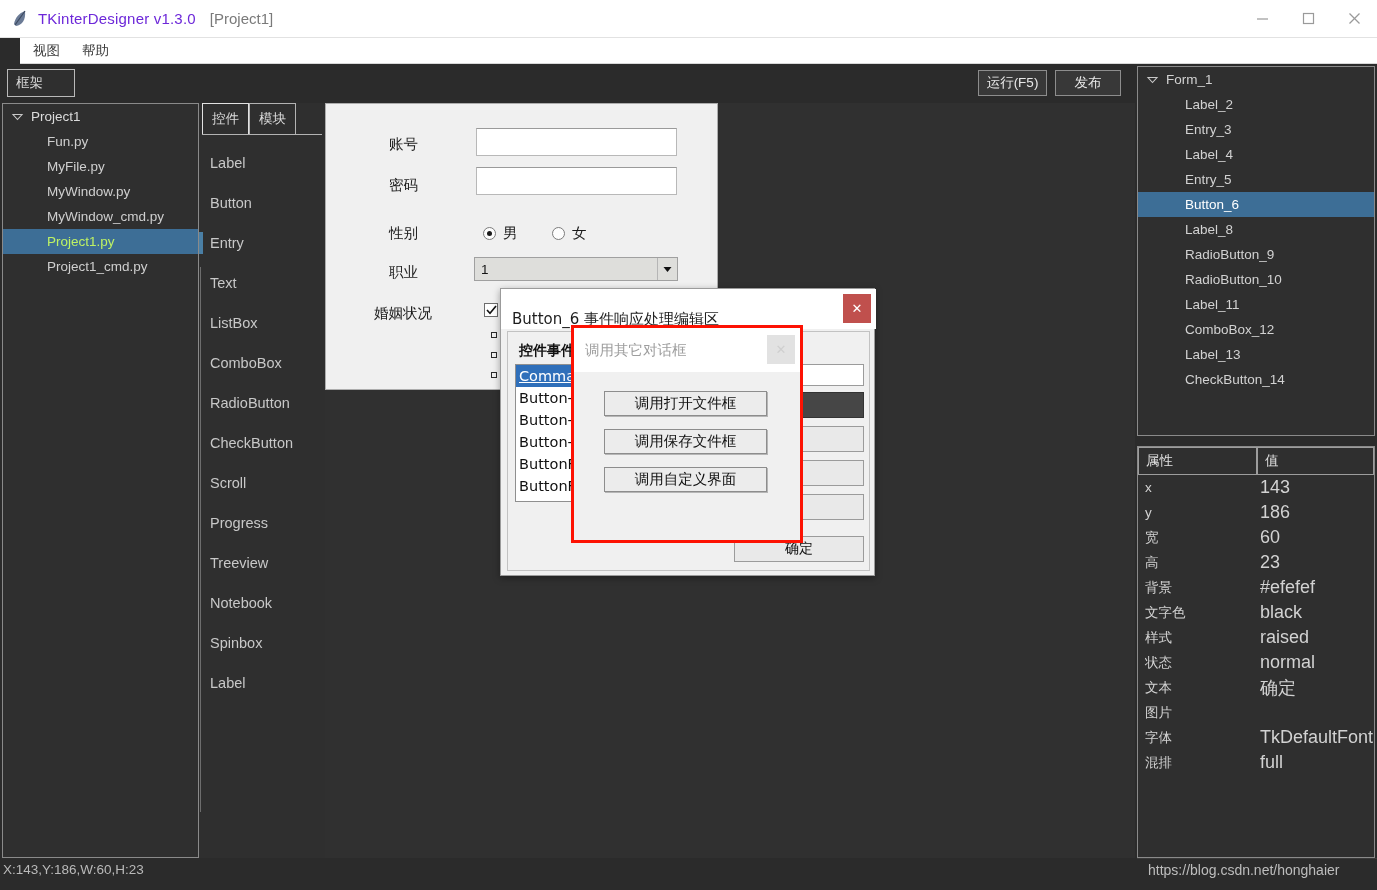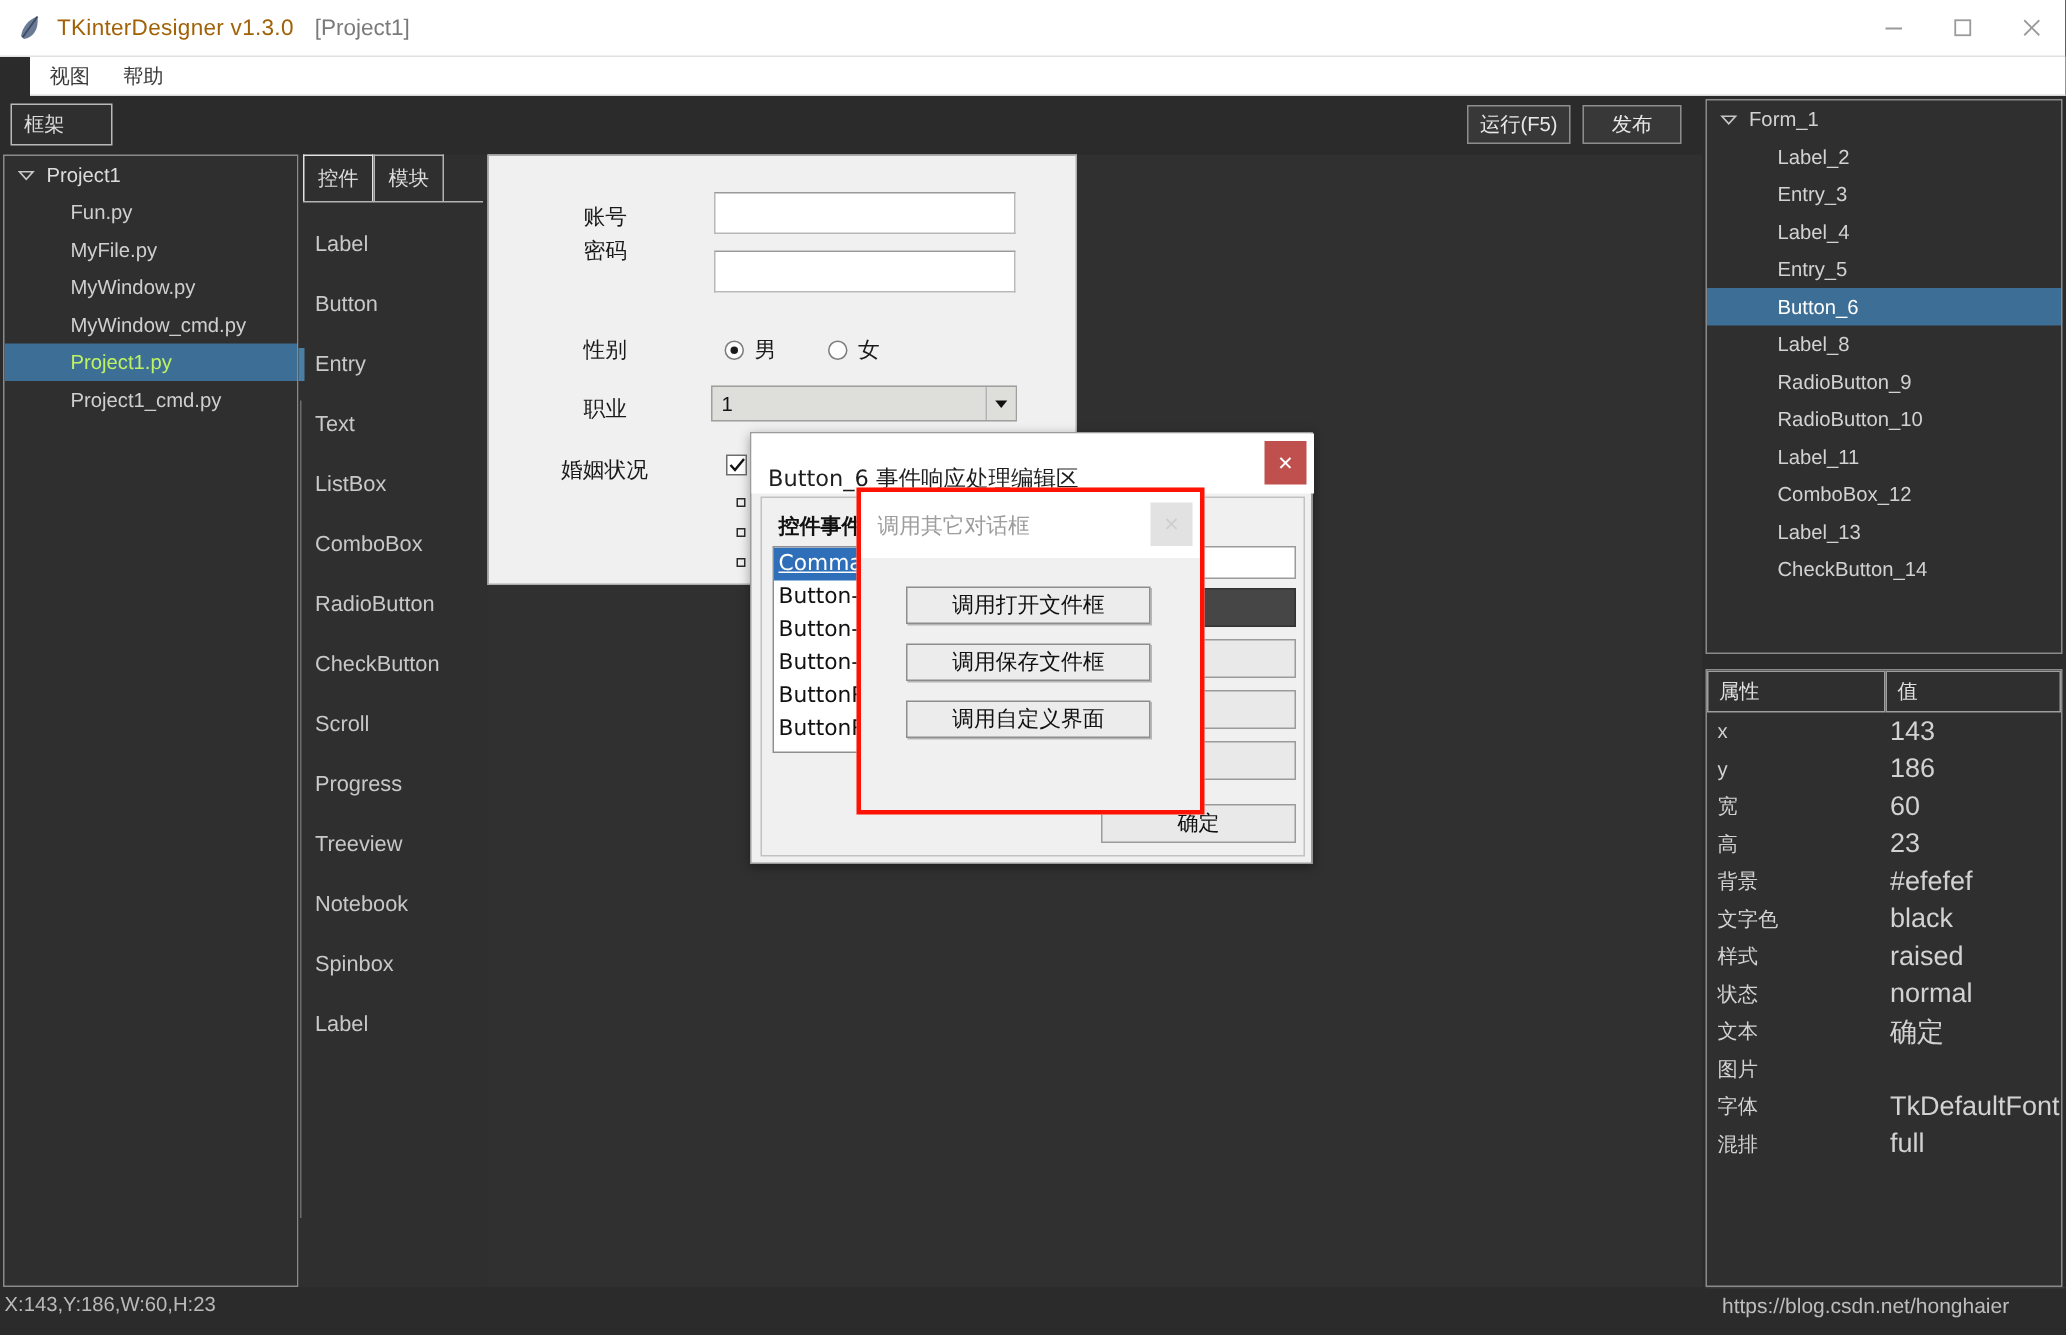--- a/index.html
+++ b/index.html
@@ -14,21 +14,21 @@
   .titlebar {
     position: absolute; left: 0; top: 0; width: 1377px; height: 38px;
     background: #ffffff; border-bottom: 1px solid #e2e2e2;
     display: flex; align-items: center;
   }
   .tb-icon {
     width: 16px; height: 18px; margin-left: 12px; margin-right: 10px;
     position: relative;
   }
   .tb-icon svg { display:block; }
-  .tb-title { font-size: 15px; color: #a16207; letter-spacing: .2px; }
+  .tb-title { font-size: 15px; color: #6d28d9; letter-spacing: .2px; }
   .tb-proj { font-size: 15px; color: #7a7a7a; margin-left: 14px; }
   .tb-spacer { flex: 1; }
   .winbtn {
     width: 46px; height: 37px; display: flex; align-items: center; justify-content: center;
     color: #9a9a9a;
   }
   .winbtn svg { display: block; }
 
   
   .menubar {
@@ -380,21 +380,21 @@
       <div class="pal-item">Label</div>
     </div>
   </div>
 
   <div class="canvas-area">
     <div class="form-surface">
 
       <div class="f-label" style="left:63px; top:31px;">账号</div>
       <div class="f-entry" style="left:150px; top:24px; width:201px; height:28px;"></div>
 
-      <div class="f-label" style="left:63px; top:54px;">密码</div>
+      <div class="f-label" style="left:63px; top:72px;">密码</div>
       <div class="f-entry" style="left:150px; top:63px; width:201px; height:28px;"></div>
 
       <div class="f-label" style="left:63px; top:120px;">性别</div>
       <div class="f-radio" style="left:157px; top:120px;">
         <span class="radio-dot on"></span>
         <span>男</span>
       </div>
       <div class="f-radio" style="left:226px; top:120px;">
         <span class="radio-dot"></span>
         <span>女</span>

